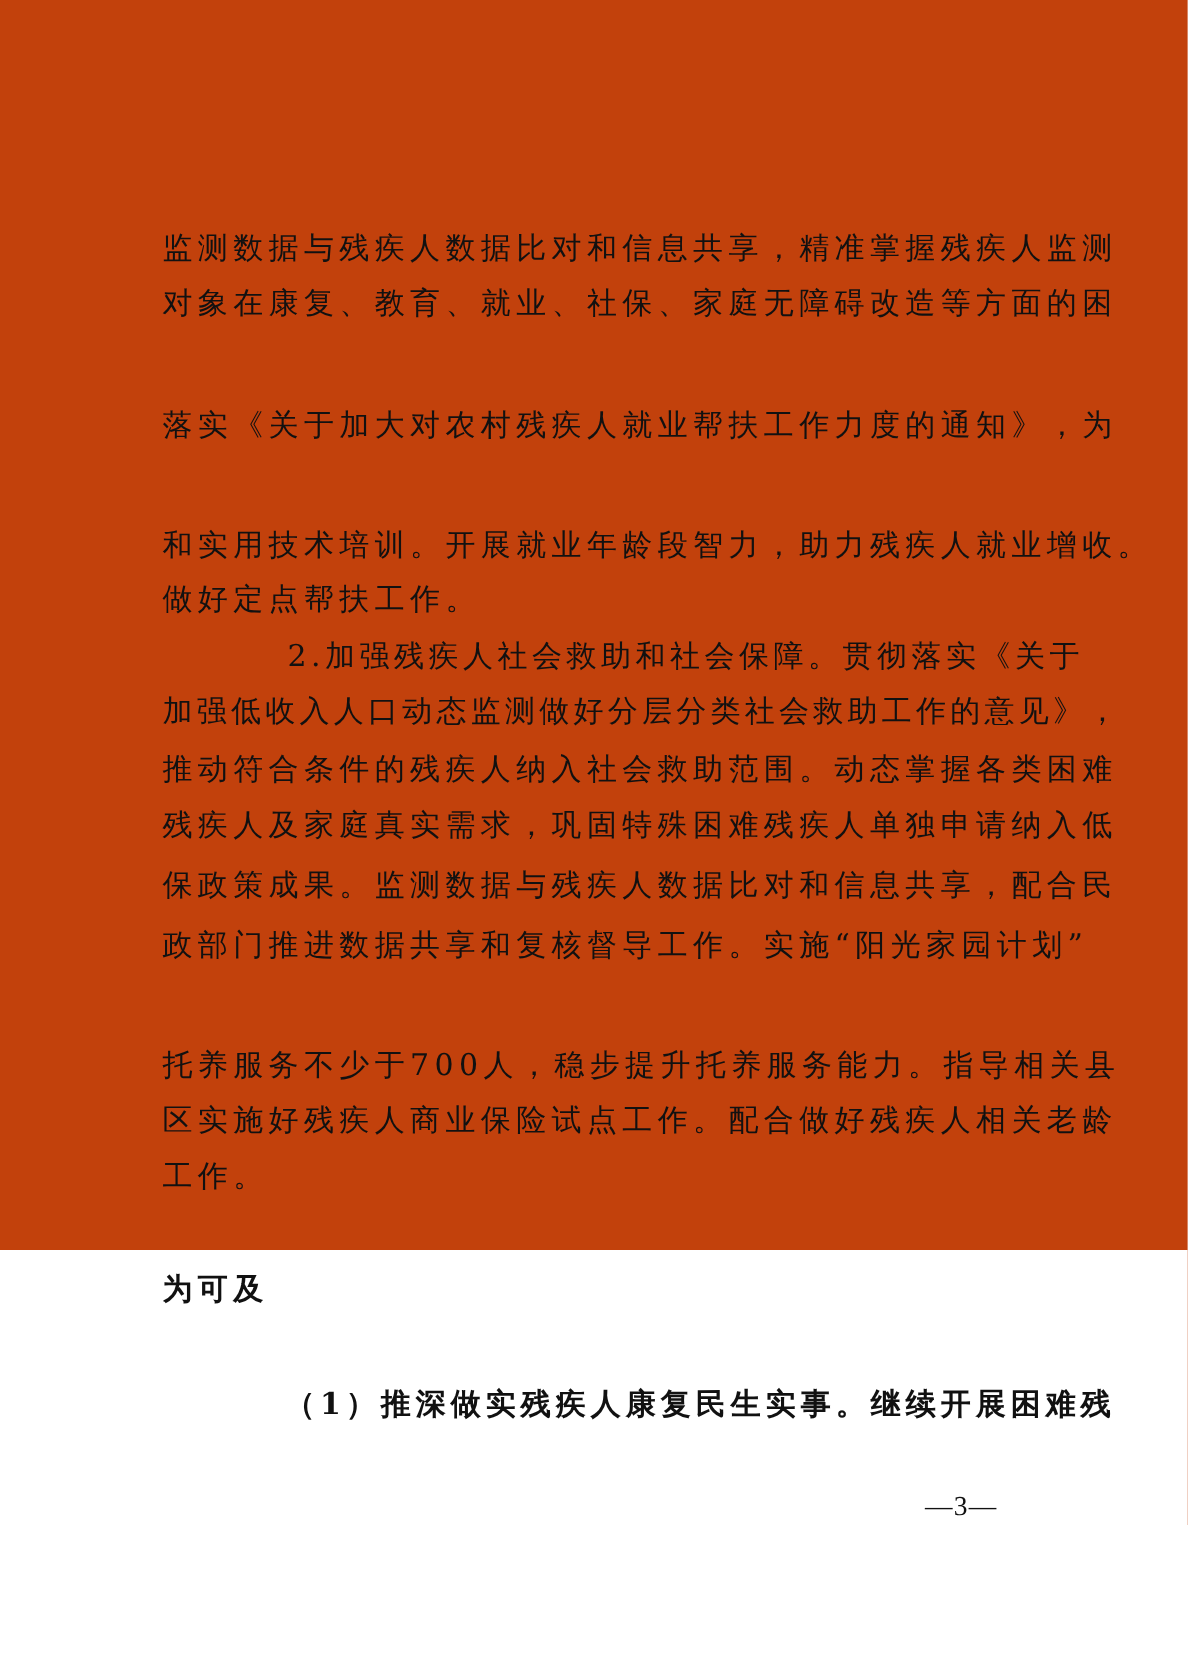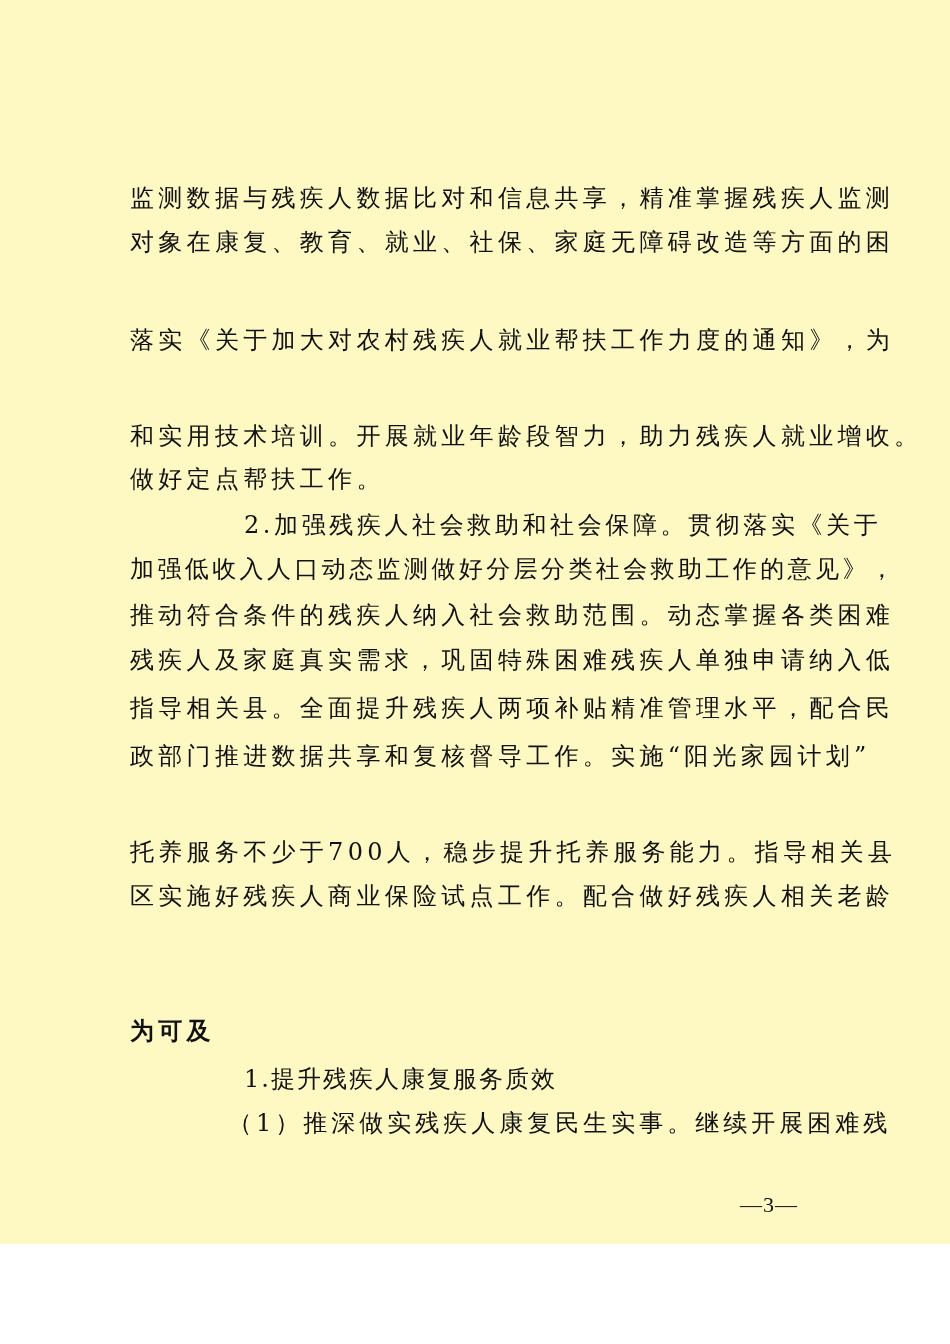--- a/index.html
+++ b/index.html
@@ -1,44 +1,44 @@
 <!DOCTYPE html>
 <html><head>
 <meta charset="utf-8">
 <style>
   html, body { margin: 0; padding: 0; background: #ffffff; }
   body { width: 950px; height: 1344px; position: relative; overflow: hidden;
          font-family: "DejaVu Serif", "Liberation Serif", serif; color: #111; }
-  .page { position: absolute; left: 0; top: 0; width: 950px; height: 1244px; background: #fef9c3; }
+  .page { position: absolute; left: 0; top: 0; width: 950px; height: 1000px; background: #c2410c; }
   .line { position: absolute; left: 130px; width: 700px; font-size: 24px; line-height: 30px;
           white-space: nowrap; letter-spacing: 4.3px; }
-  .indent { left: 244px; }
-  .indent2 { left: 232px; }
+  .indent { left: 230px; }
+  .indent2 { left: 232px; font-weight: bold; }
   .heading { font-weight: bold; }
   .footer { position: absolute; left: 740px; top: 1192px; font-size: 22px;
             font-family: "Liberation Serif", serif; letter-spacing: 1px; }
 </style>
 </head>
 <body>
 
 <div class="page">
   <div class="line" style="top:183px">监测数据与残疾人数据比对和信息共享，精准掌握残疾人监测</div>
   <div class="line" style="top:227px">对象在康复、教育、就业、社保、家庭无障碍改造等方面的困</div>
   <div class="line" style="top:325px">落实《关于加大对农村残疾人就业帮扶工作力度的通知》，为</div>
   <div class="line" style="top:421px">和实用技术培训。开展就业年龄段智力，助力残疾人就业增收。</div>
   <div class="line" style="top:464px">做好定点帮扶工作。</div>
 
   <div class="line indent" style="top:510px; letter-spacing:3.6px">2.加强残疾人社会救助和社会保障。贯彻落实《关于</div>
   <div class="line" style="top:554px; letter-spacing:3.4px">加强低收入人口动态监测做好分层分类社会救助工作的意见》，</div>
   <div class="line" style="top:600px">推动符合条件的残疾人纳入社会救助范围。动态掌握各类困难</div>
   <div class="line" style="top:645px">残疾人及家庭真实需求，巩固特殊困难残疾人单独申请纳入低</div>
-  <div class="line" style="top:693px">指导相关县。全面提升残疾人两项补贴精准管理水平，配合民</div>
+  <div class="line" style="top:693px">保政策成果。监测数据与残疾人数据比对和信息共享，配合民</div>
   <div class="line" style="top:741px">政部门推进数据共享和复核督导工作。实施“阳光家园计划”</div>
   <div class="line" style="top:837px">托养服务不少于700人，稳步提升托养服务能力。指导相关县</div>
   <div class="line" style="top:881px">区实施好残疾人商业保险试点工作。配合做好残疾人相关老龄</div>
+  <div class="line" style="top:926px">工作。</div>
 
   <div class="line heading" style="top:1016px">为可及</div>
 
-  <div class="line indent" style="top:1064px; letter-spacing:2px">1.提升残疾人康复服务质效</div>
   <div class="line indent2" style="top:1108px; left:228px; letter-spacing:4px">（1）推深做实残疾人康复民生实事。继续开展困难残</div>
 
   <div class="footer">—3—</div>
 </div>
 
 </body></html>

